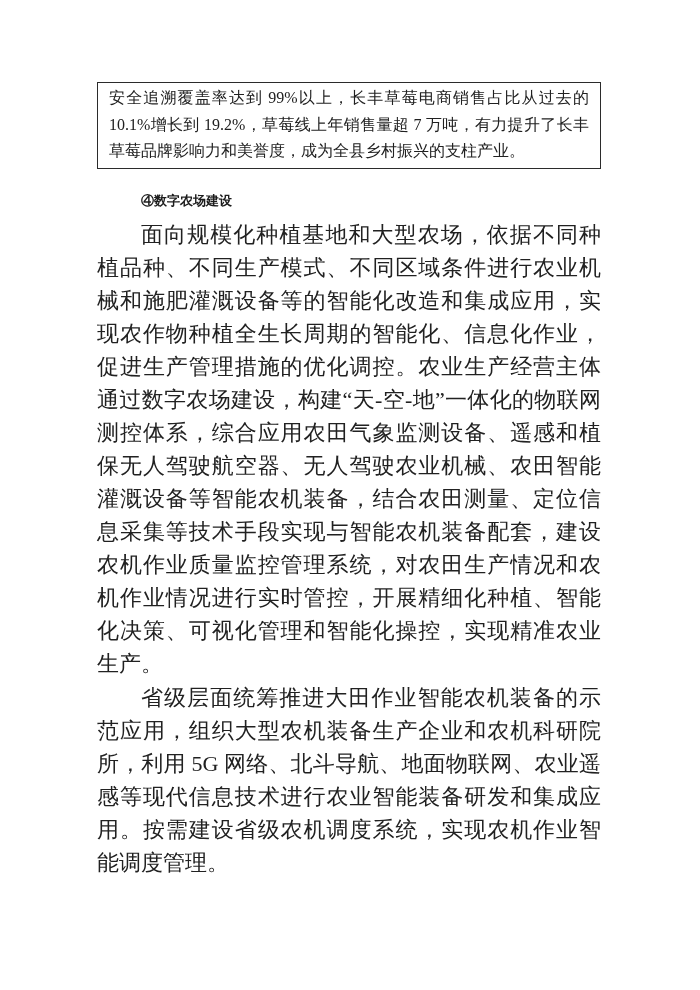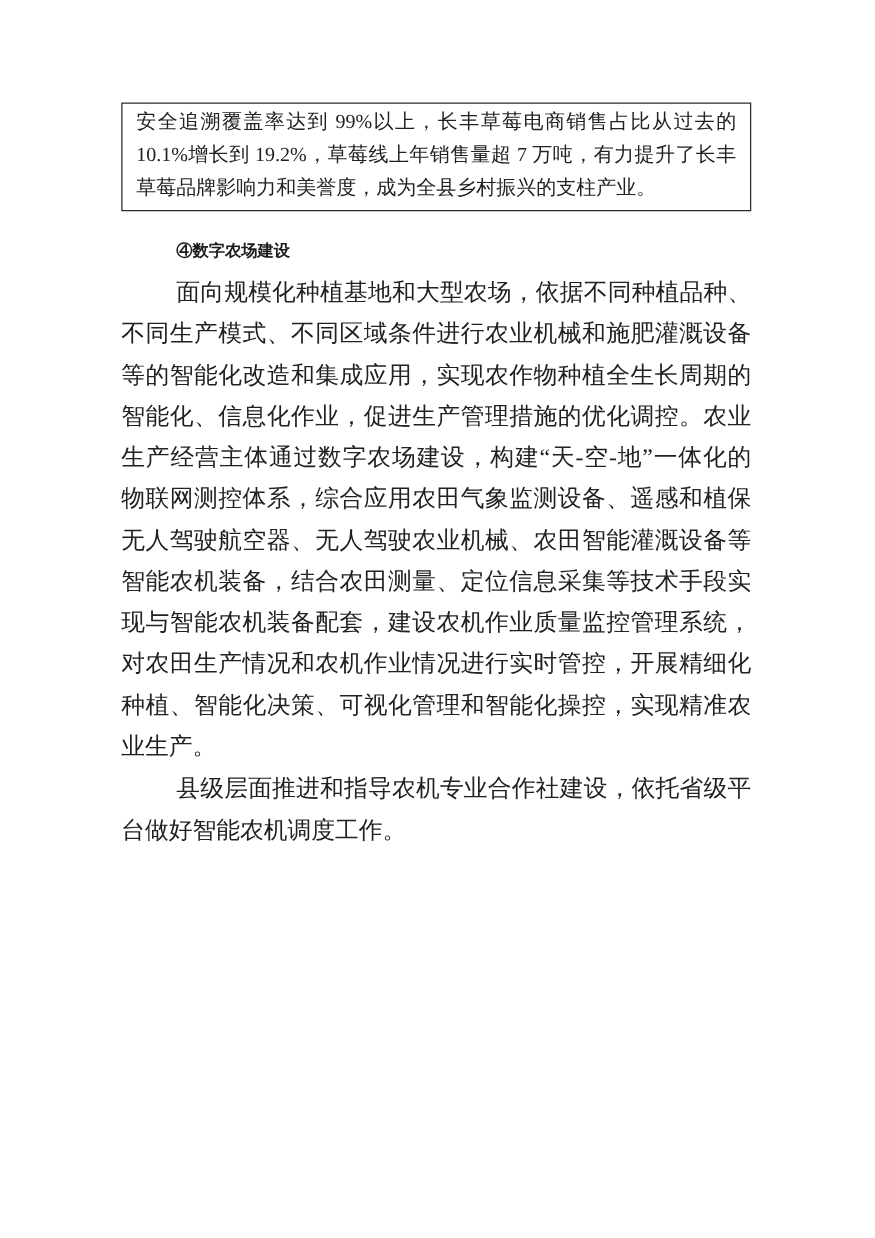--- a/index.html
+++ b/index.html
@@ -36,21 +36,21 @@
   .section-heading {
     margin: 15px 0 0 0;
     padding-left: 44px;
     font-size: 13px;
     font-weight: bold;
     line-height: 33px;
     color: #1c1c1c;
   }
   .body-paragraph {
     margin: 1px 0 0 0;
-    font-size: 19px;
+    font-size: 22px;
     line-height: 33px;
     text-align: justify;
     text-indent: 44px;
     color: #212121;
   }
   .page-number {
     position: absolute;
     top: 912px;
     left: 0;
     width: 100%;
@@ -67,18 +67,18 @@
   <div class="content">
 
     <div class="highlight-box">
       <p>安全追溯覆盖率达到 99%以上，长丰草莓电商销售占比从过去的 10.1%增长到 19.2%，草莓线上年销售量超 7 万吨，有力提升了长丰草莓品牌影响力和美誉度，成为全县乡村振兴的支柱产业。</p>
     </div>
 
     <h3 class="section-heading">④数字农场建设</h3>
 
     <p class="body-paragraph">面向规模化种植基地和大型农场，依据不同种植品种、不同生产模式、不同区域条件进行农业机械和施肥灌溉设备等的智能化改造和集成应用，实现农作物种植全生长周期的智能化、信息化作业，促进生产管理措施的优化调控。农业生产经营主体通过数字农场建设，构建“天-空-地”一体化的物联网测控体系，综合应用农田气象监测设备、遥感和植保无人驾驶航空器、无人驾驶农业机械、农田智能灌溉设备等智能农机装备，结合农田测量、定位信息采集等技术手段实现与智能农机装备配套，建设农机作业质量监控管理系统，对农田生产情况和农机作业情况进行实时管控，开展精细化种植、智能化决策、可视化管理和智能化操控，实现精准农业生产。</p>
 
+    <p class="body-paragraph">省级层面统筹推进大田作业智能农机装备的示范应用，组织大型农机装备生产企业和农机科研院所，利用 5G 网络、北斗导航、地面物联网、农业遥感等现代信息技术进行农业智能装备研发和集成应用。按需建设省级农机调度系统，实现农机作业智能调度管理。</p>
 
-    <p class="body-paragraph">县级层面推进和指导农机专业合作社建设，依托省级平台做好智能农机调度工作。</p>
 
   </div>
 
 </div>
 
 </body></html>

